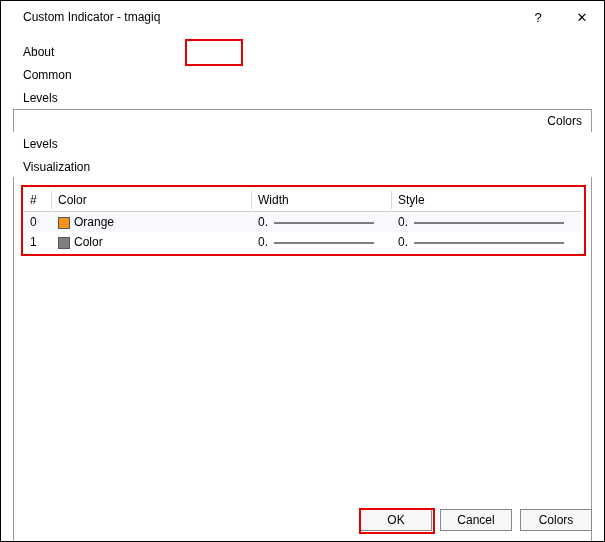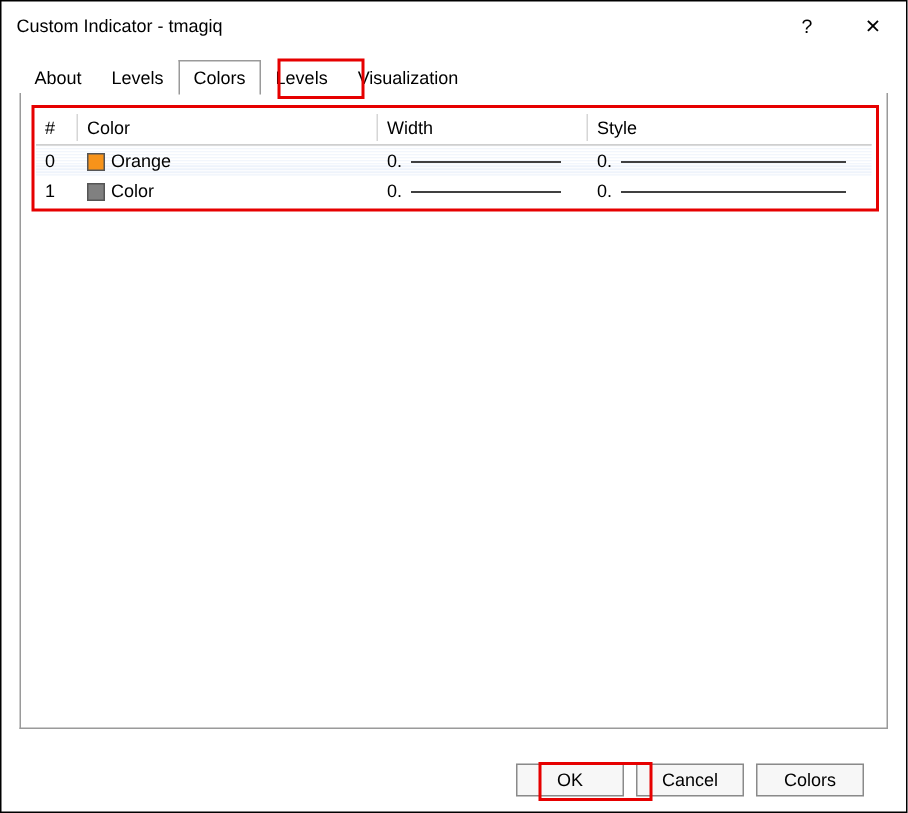--- a/index.html
+++ b/index.html
@@ -13,37 +13,39 @@
     height: 542px;
     border: 1px solid #000;
     position: relative;
     overflow: hidden;
   }
   .titlebar {
     display: flex;
     align-items: center;
     height: 32px;
     padding: 0 0 0 10px;
+    margin-left: 12px;
   }
   .titlebar .title { flex: 1; font-size: 12px; }
   .titlebar .ctrl {
     width: 44px;
     height: 30px;
     display: flex;
     align-items: center;
     justify-content: center;
     font-size: 13px;
     cursor: pointer;
   }
   .dlg-body {
     padding: 6px 12px 50px 12px;
   }
   .tabs {
     display: flex;
     position: relative;
+    flex-direction: column;
   }
   .tab {
     padding: 4px 9px;
     border: 1px solid transparent;
     border-bottom: none;
     cursor: pointer;
     position: relative;
     top: 1px;
     background: #fff;
   }
@@ -108,21 +110,21 @@
   .linecell { white-space: nowrap; }
   .linecell .num { display:inline-block; min-width: 12px; }
   .linecell svg { vertical-align: middle; margin-left: 4px; }
   .grid-highlight {
     position: absolute;
     border: 2px solid #e60000;
     pointer-events: none;
   }
   .buttons {
     position: absolute;
-    right: 28px;
+    right: 12px;
     bottom: 10px;
     display: flex;
     gap: 8px;
     margin-top: 32px;
   }
   .btn {
     min-width: 72px;
     height: 22px;
     border: 1px solid #8a8a8a;
     background: #f7f7f7;
@@ -144,20 +146,21 @@
 
 <div class="titlebar">
   <div class="title">Custom Indicator - tmagiq</div>
   <div class="ctrl">?</div>
   <div class="ctrl">✕</div>
 </div>
 
 <div class="dlg-body">
   <div class="tabs">
     <div class="tab">About</div>
+    <div class="tab">Common</div>
     <div class="tab">Levels</div>
     <div class="tab active" id="tab-colors">Colors</div>
     <div class="tab">Levels</div>
     <div class="tab">Visualization</div>
   </div>
 
   <div class="panel">
     <table>
       <colgroup>
         <col class="idx">

